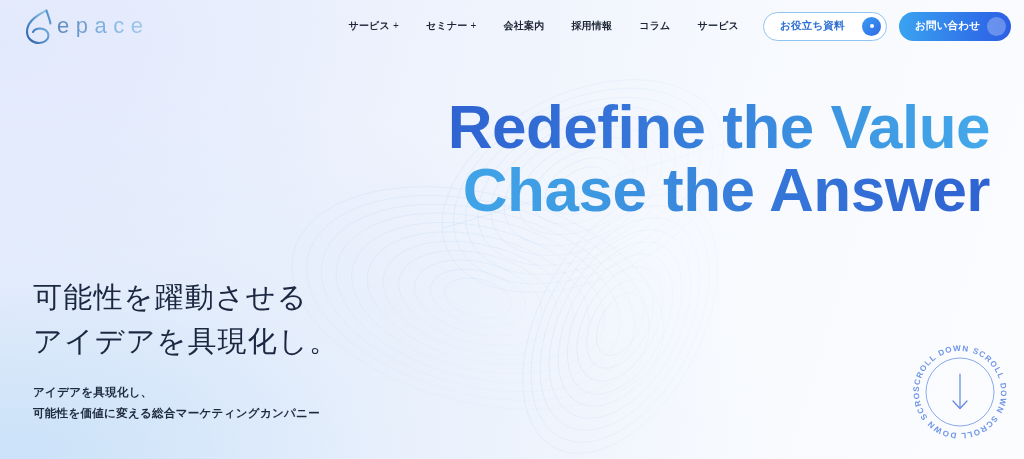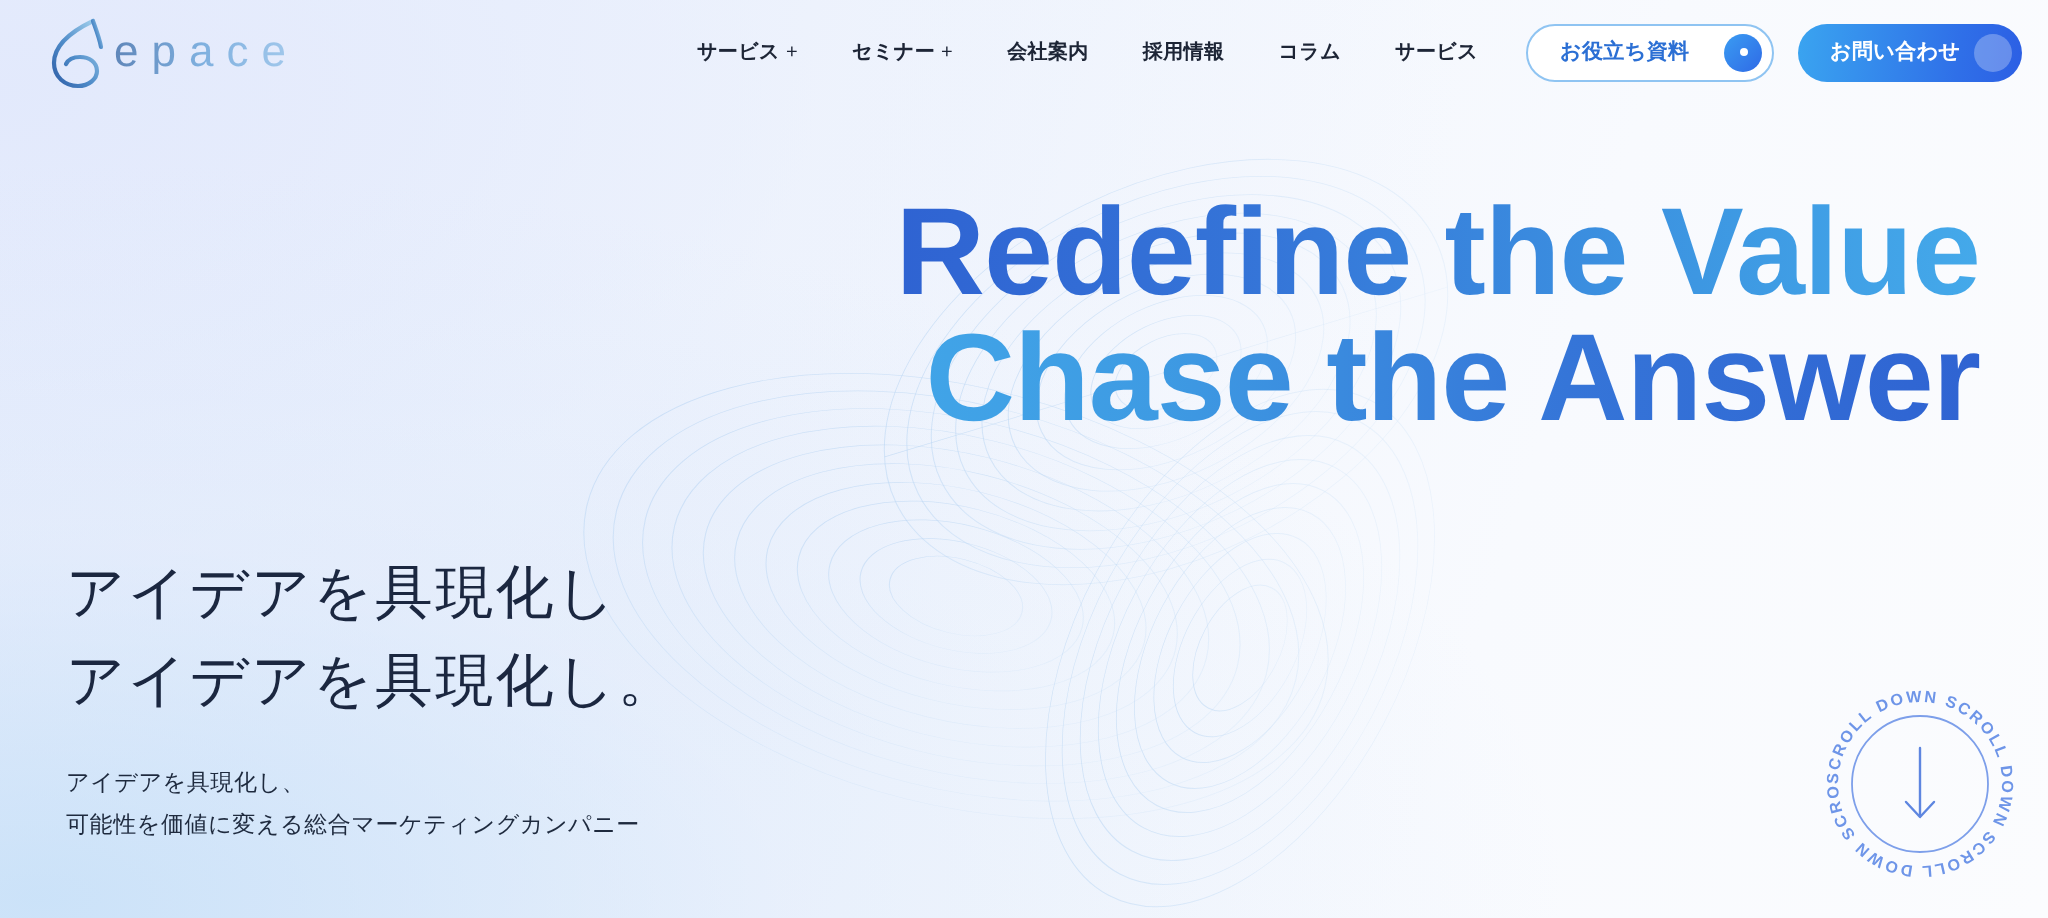--- a/index.html
+++ b/index.html
@@ -178,21 +178,21 @@
     font-size: 29px;
     font-weight: 500;
     color: #1b2740;
     line-height: 1.52;
     letter-spacing: 1.2px;
   }
   .jp-heading span { display: block; white-space: nowrap; }
   .jp-sub {
     margin-top: 19px;
     font-size: 11.5px;
-    font-weight: 400;
+    font-weight: 700;
     color: #1e2a3e;
     line-height: 1.78;
     letter-spacing: 0.3px;
   }
   .jp-sub span { display: block; white-space: nowrap; }
 
   
   .scroll-down {
     position: absolute;
     left: 908px;
@@ -357,21 +357,21 @@
     </div>
   </header>
 
   <h1 class="headline">
     <span class="headline-line line-2">Redefine the Value</span>
     <span class="headline-line line-1">Chase the Answer</span>
   </h1>
 
   <div class="jp-block">
     <div class="jp-heading">
-      <span>アイデアを具現化し</span>
+      <span>可能性を躍動させる</span>
       <span>アイデアを具現化し。</span>
     </div>
     <div class="jp-sub">
       <span>アイデアを具現化し、</span>
       <span>可能性を価値に変える総合マーケティングカンパニー</span>
     </div>
   </div>
 
   <div class="scroll-down">
     <svg viewBox="0 0 104 104" xmlns="http://www.w3.org/2000/svg">

